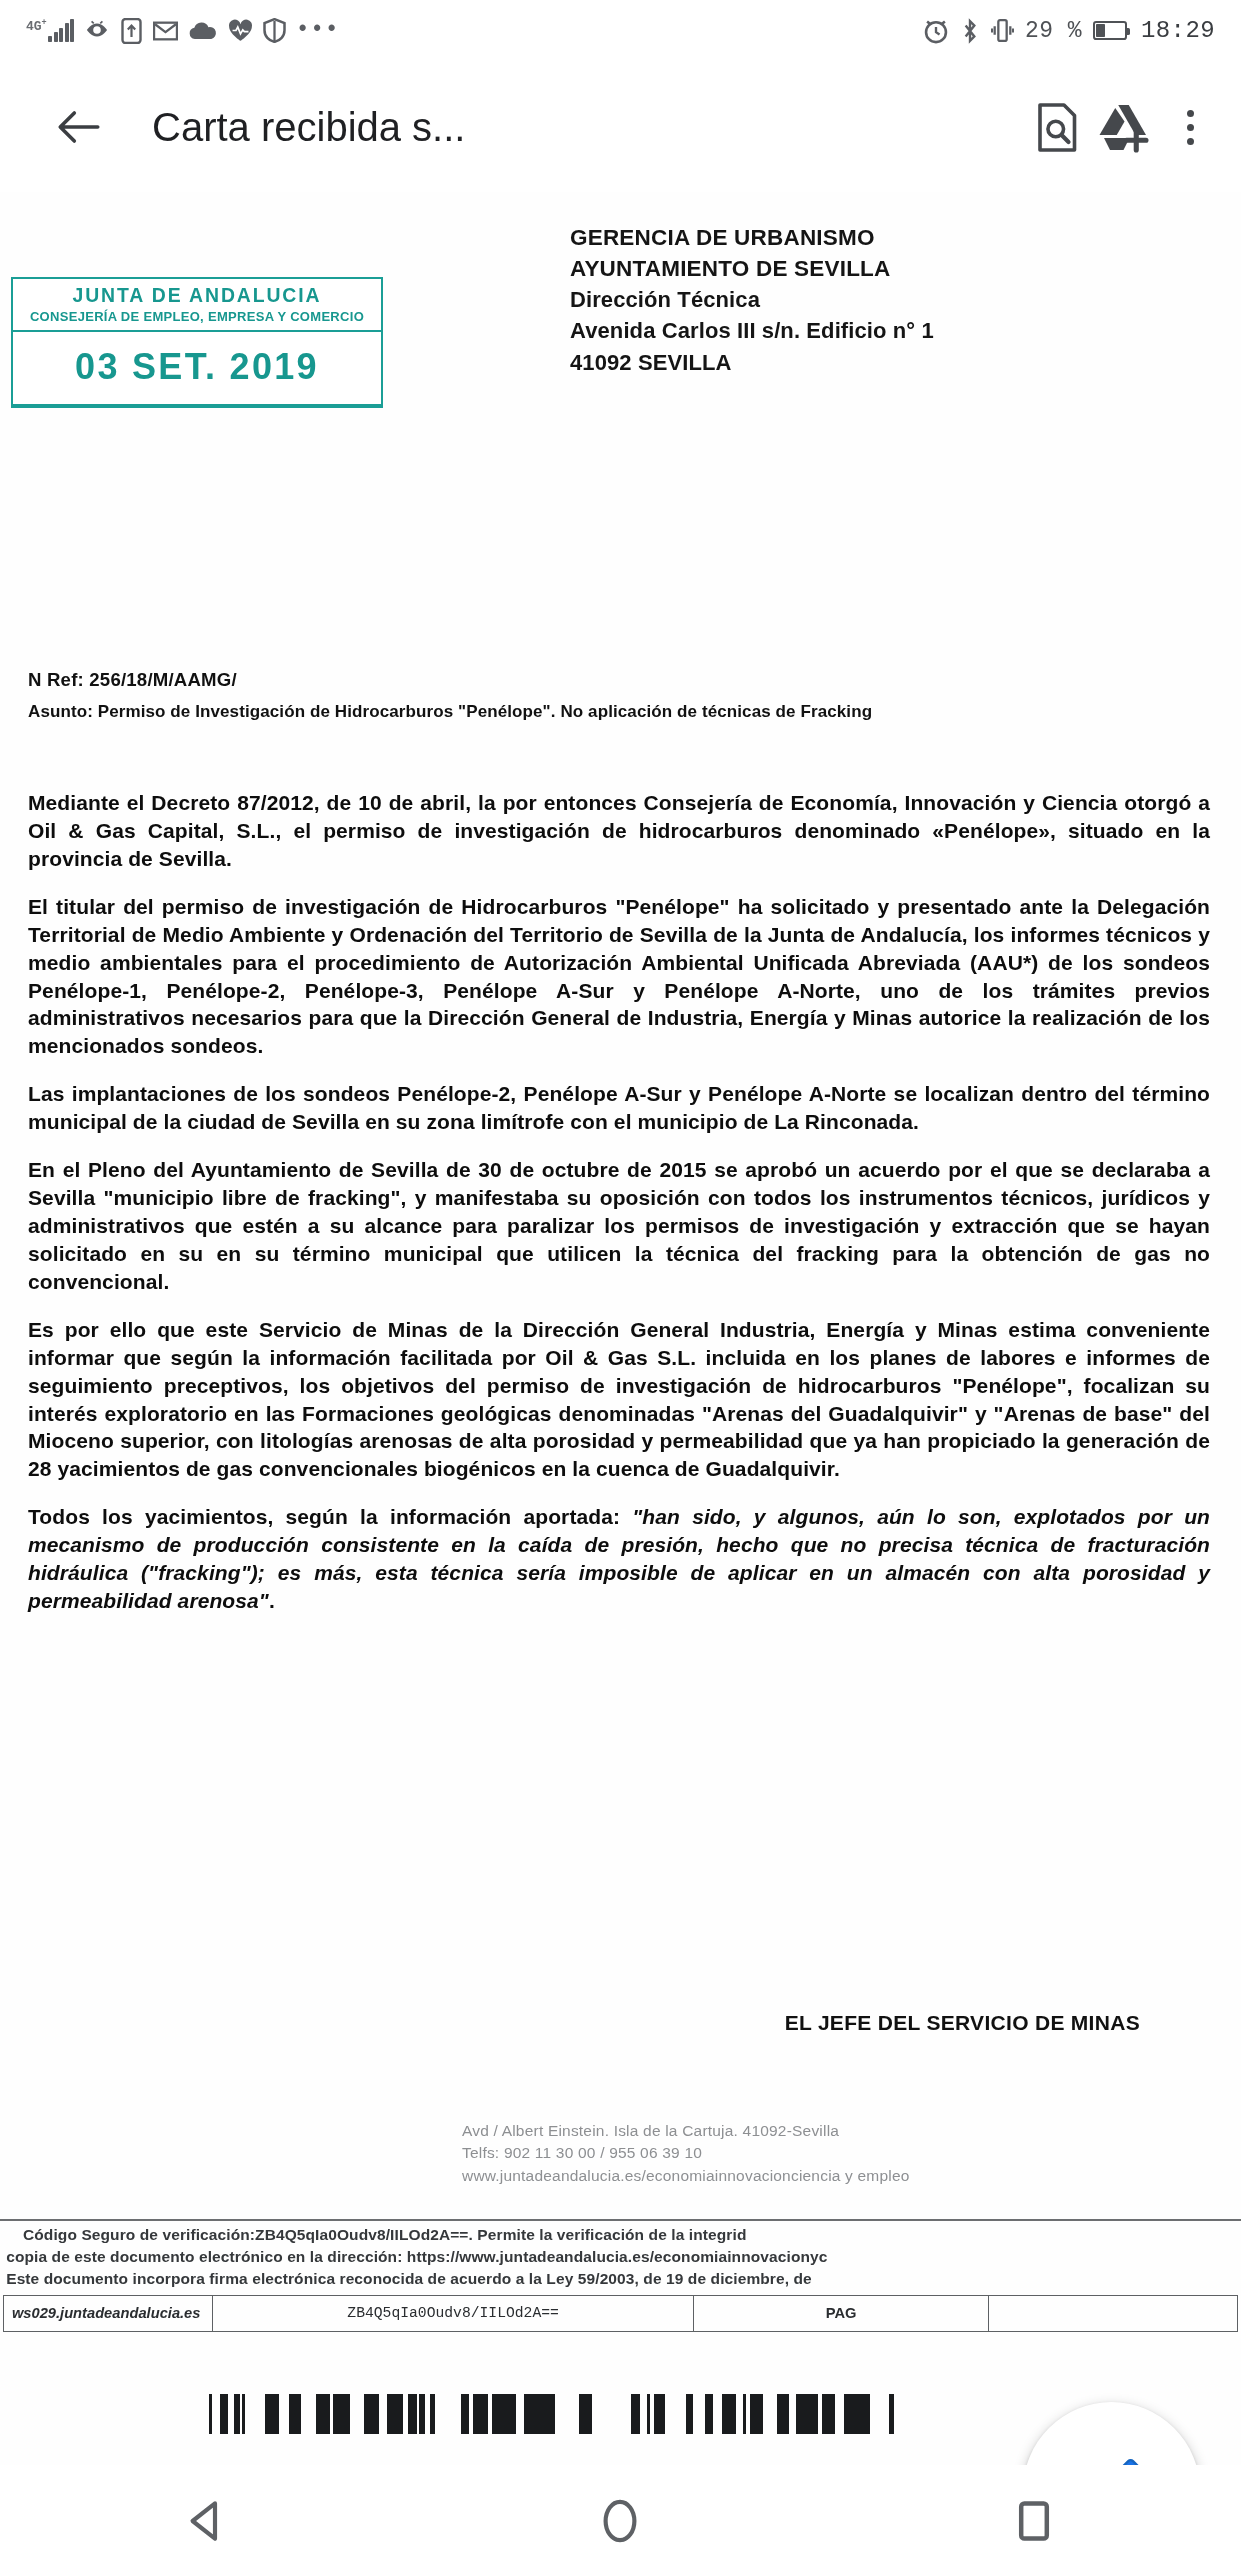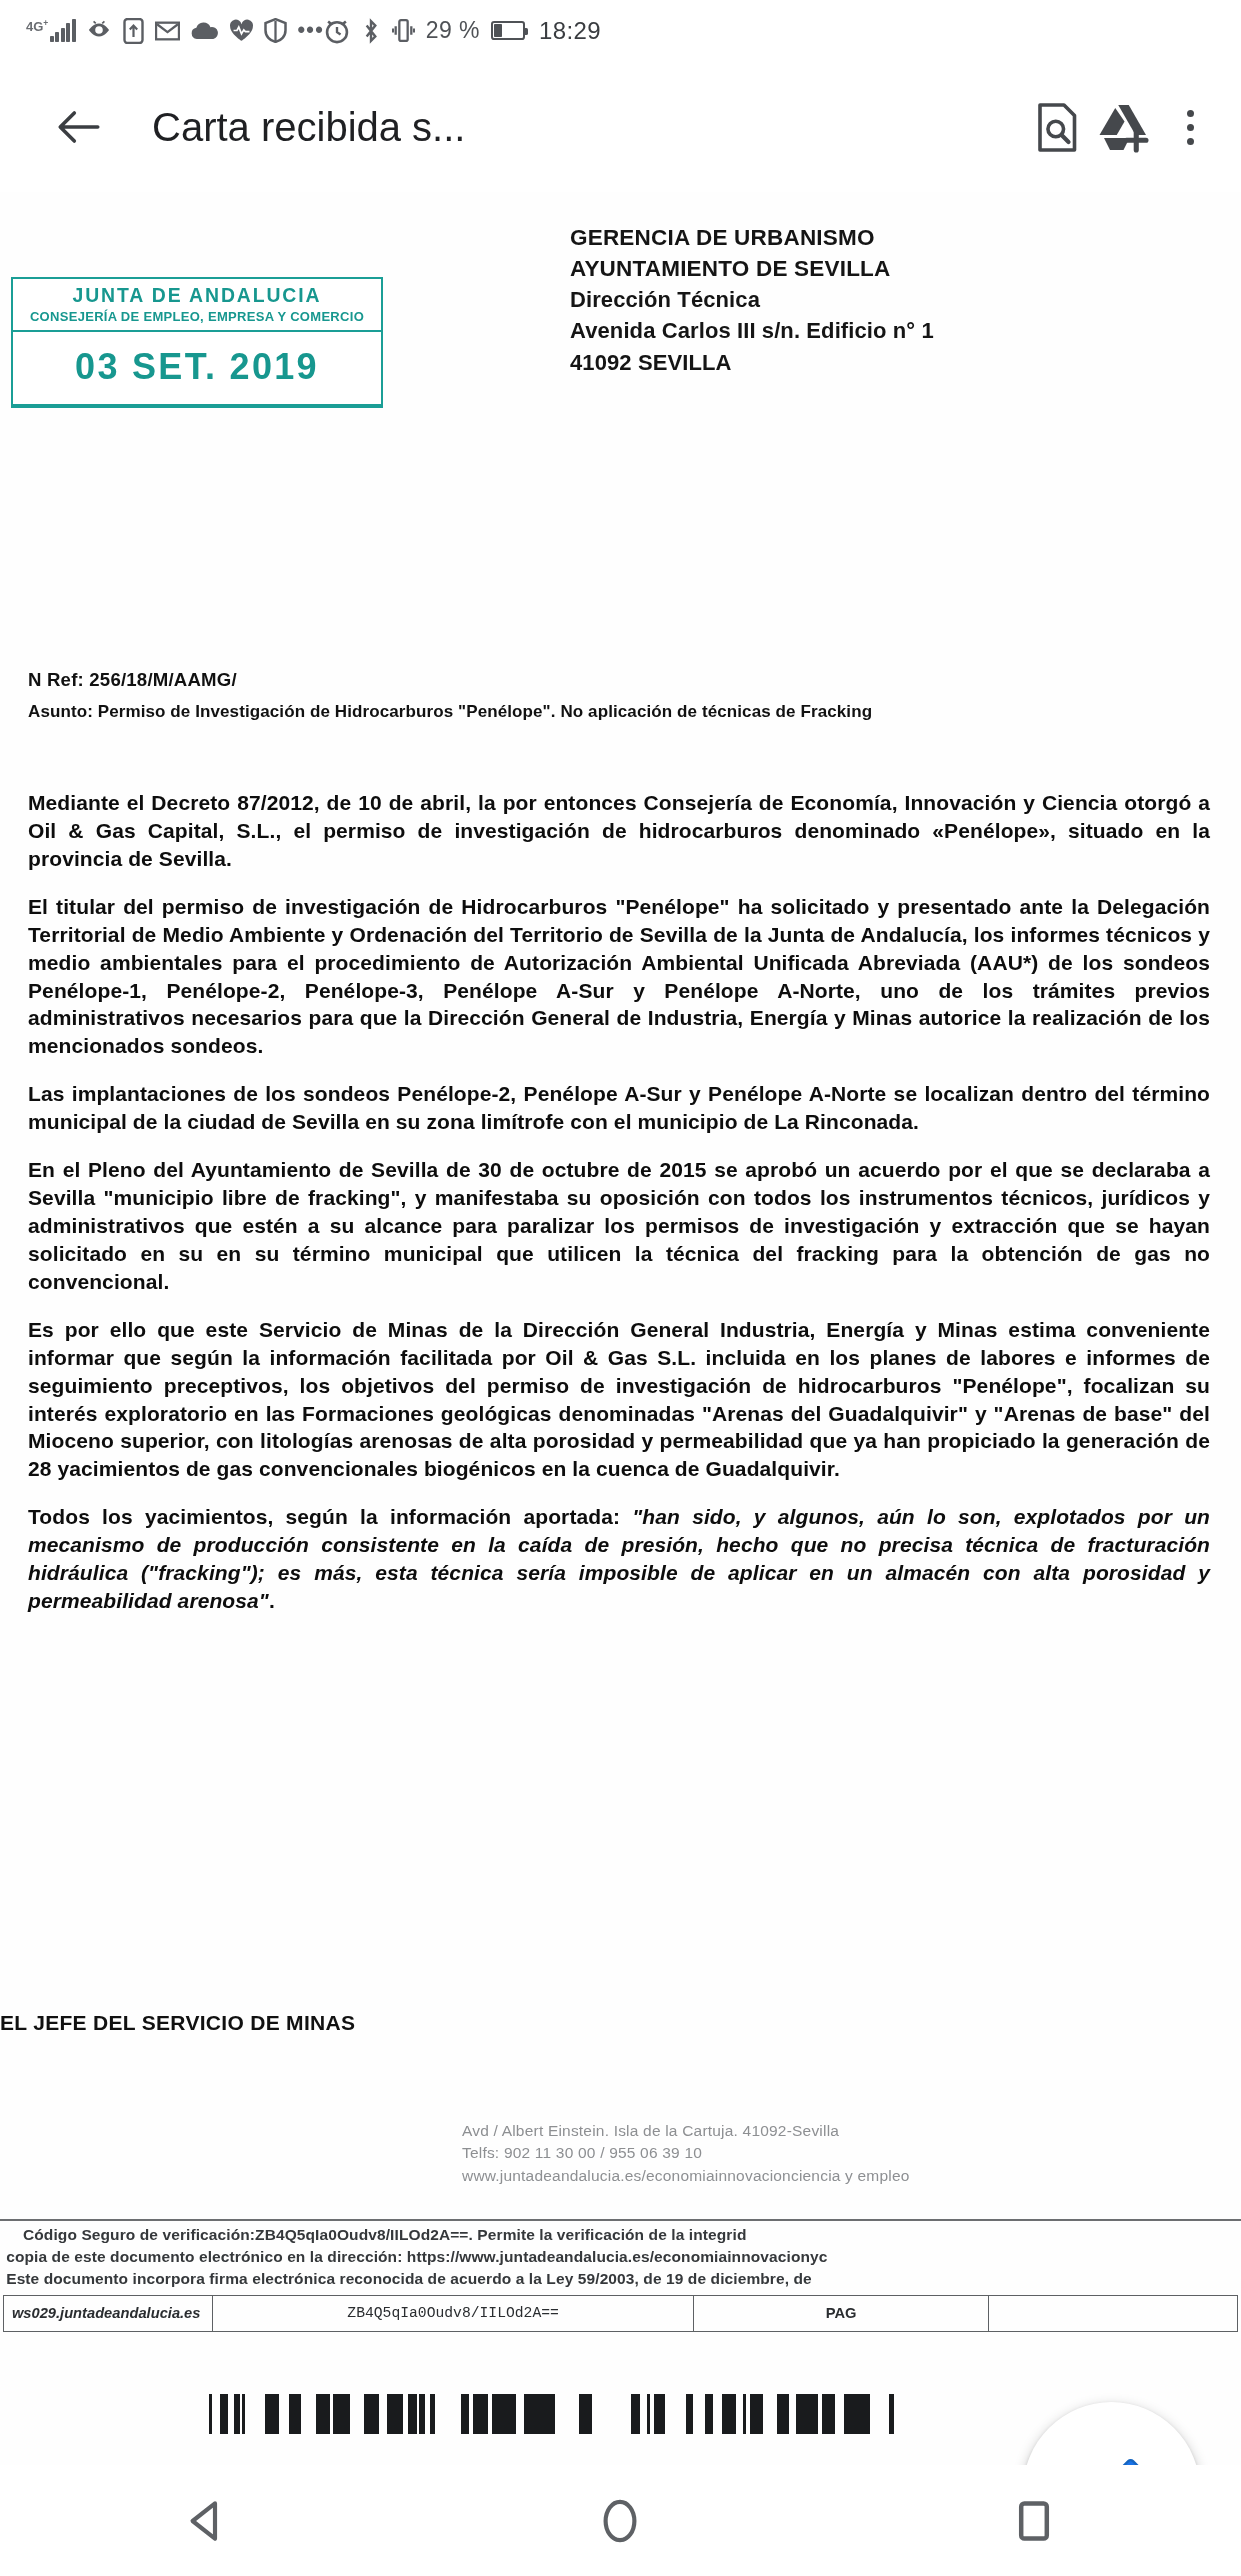--- a/index.html
+++ b/index.html
@@ -7,22 +7,22 @@
     width: 1241px; height: 2576px;
     background: #ffffff;
     font-family: "Liberation Sans", sans-serif;
     overflow: hidden;
   }
   #app { position: relative; width: 1241px; height: 2576px; background: #fff; }
 
   
   .status-bar {
     position: absolute; top: 0; left: 0; width: 1241px; height: 61px;
-    display: flex; align-items: center; justify-content: flex-start;
-    padding: 0 26px; background: #ffffff;
+    display: flex; align-items: center; justify-content: space-between;
+    padding: 0 26px; background: #ffffff; font-family: Liberation Mono, monospace;
   }
   .sb-left, .sb-right { display: flex; align-items: center; }
   .sb-left { gap: 10px; }
   .sb-right { gap: 11px; }
   .sb-ico { color: #5b5e63; display: inline-flex; align-items: center; justify-content: center; }
   .sb-net { display: flex; align-items: flex-end; gap: 1.6px; }
   .sb-4g { font-size: 13px; font-weight: bold; color: #6a6d72; line-height: 1; position: relative; top: -8.5px; }
   .sb-4g sup { font-size: 8.5px; }
   .bars { display: flex; align-items: flex-end; gap: 1.6px; height: 23px; }
   .bars i { display: block; width: 3.9px; background: #5b5e63; border-radius: 0.8px; }
@@ -93,21 +93,21 @@
   .body-text {
     position: absolute; left: 28px; top: 597px; width: 1182px;
     color: #0d0d0d; font-size: 21px; font-weight: bold; line-height: 1.33;
     text-align: justify; letter-spacing: 0.1px;
   }
   .body-text p { margin-bottom: 20px; text-align: justify; }
   .it { font-style: italic; }
   .bi { font-style: italic; font-weight: bold; }
 
   .signature {
-    position: absolute; left: 0; top: 1819px; width: 1241px; text-align: left;
+    position: absolute; left: 0; top: 1819px; width: 1241px; text-align: right;
     font-size: 21px; font-weight: bold; color: #111; letter-spacing: 0.3px;
   }
   .sig-shift { display:inline-block; margin-right: 101px; }
 
   
   .foot-addr {
     position: absolute; left: 462px; top: 1928px;
     color: #8d8f92; font-size: 15.5px; line-height: 1.45; letter-spacing: 0.2px;
   }
 

